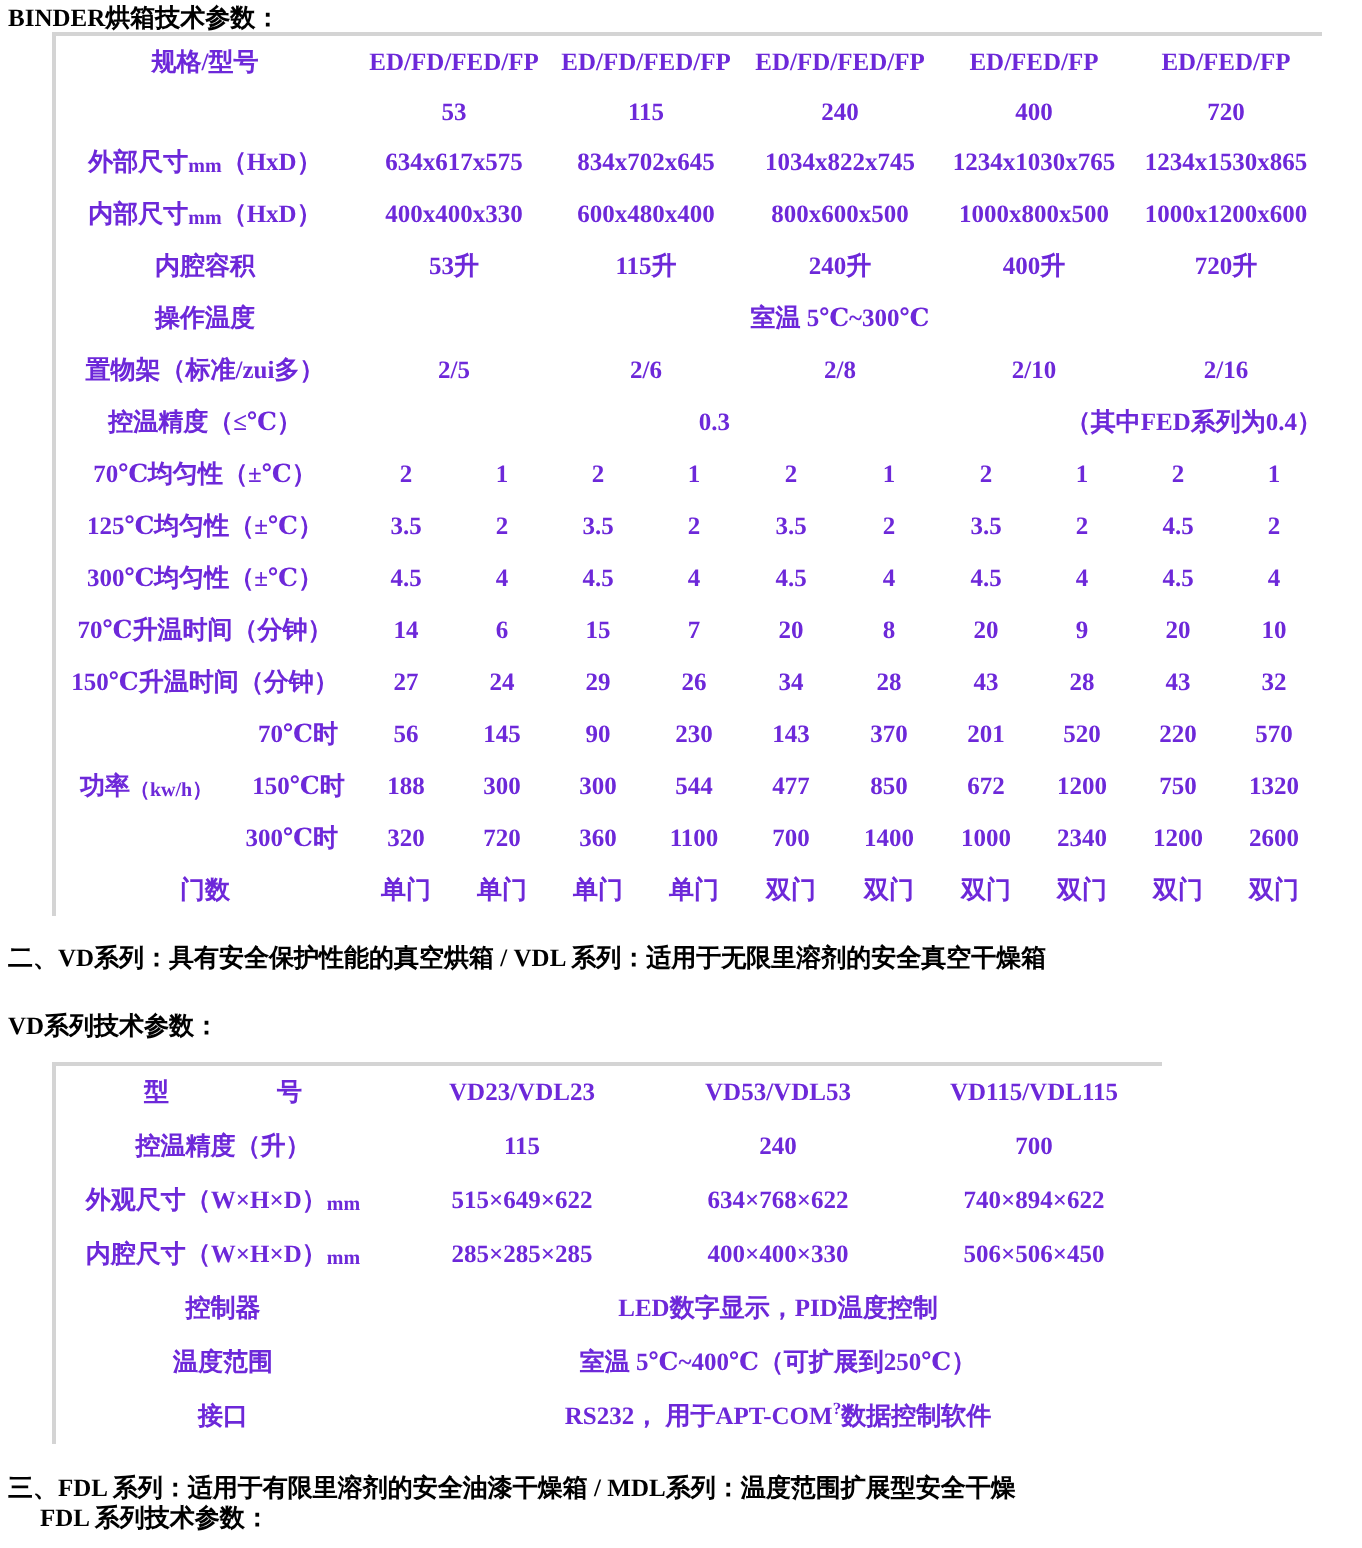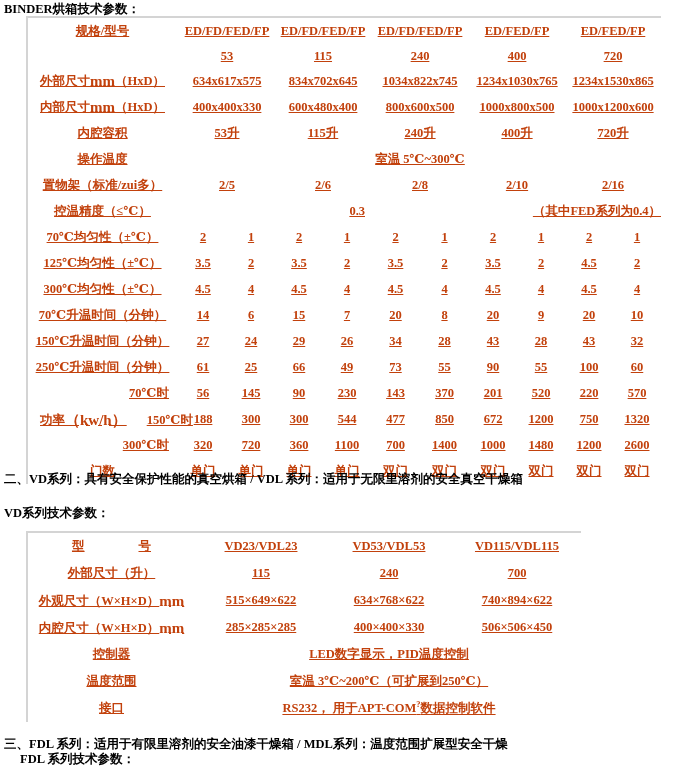--- a/index.html
+++ b/index.html
@@ -36,23 +36,22 @@
     left: 4px;
     top: 2px;
   }
 
   
   .spec-table {
     position: absolute;
     border-collapse: collapse;
     font-weight: bold;
     font-size: 12.5px;
-    color: #c2410c;
+    color: #6d28d9;
     table-layout: fixed;
-    text-decoration: underline;
   }
   .spec-table td {
     padding: 0;
     margin: 0;
     text-align: center;
     vertical-align: middle;
     white-space: nowrap;
     font-weight: bold;
   }
 
@@ -65,21 +64,21 @@
     border-left: 2px solid #d4d4d4;
   }
   #binder-table td { height: 26px; }
   #binder-table tr.h-tight td { height: 24px; }
 
   .lbl {
     text-align: center !important;
     padding-right: 2px !important;
   }
   .sub {
-    font-size: 15px;
+    font-size: 10px;
     vertical-align: baseline;
     position: relative;
     top: 1px;
   }
   .sup {
     font-size: 8.5px;
     vertical-align: super;
   }
 
   
@@ -266,33 +265,20 @@
       <td>29</td>
       <td>26</td>
       <td>34</td>
       <td>28</td>
       <td>43</td>
       <td>28</td>
       <td>43</td>
       <td>32</td>
     </tr>
 
-    <tr>
-      <td class="lbl">250℃升温时间（分钟）</td>
-      <td>61</td>
-      <td>25</td>
-      <td>66</td>
-      <td>49</td>
-      <td>73</td>
-      <td>55</td>
-      <td>90</td>
-      <td>55</td>
-      <td>100</td>
-      <td>60</td>
-    </tr>
 
     <tr>
       <td class="lbl" style="text-align:right !important; padding-right:10px !important;margin-top:40px;">70℃时</td>
       <td>56</td>
       <td>145</td>
       <td>90</td>
       <td>230</td>
       <td>143</td>
       <td>370</td>
       <td>201</td>
@@ -317,21 +303,21 @@
 
     <tr>
       <td class="lbl" style="text-align:right !important; padding-right:10px !important;">300℃时</td>
       <td>320</td>
       <td>720</td>
       <td>360</td>
       <td>1100</td>
       <td>700</td>
       <td>1400</td>
       <td>1000</td>
-      <td>1480</td>
+      <td>2340</td>
       <td>1200</td>
       <td>2600</td>
     </tr>
 
     <tr>
       <td class="lbl">门数</td>
       <td>单门</td>
       <td>单门</td>
       <td>单门</td>
       <td>单门</td>
@@ -358,21 +344,21 @@
 
     <tbody>
         <tr>
       <td class="lbl"><span>型</span><span style="display:inline-block;width:54px"></span><span>号</span></td>
       <td>VD23/VDL23</td>
       <td>VD53/VDL53</td>
       <td>VD115/VDL115</td>
     </tr>
 
     <tr>
-      <td class="lbl">外部尺寸（升）</td>
+      <td class="lbl">控温精度（升）</td>
       <td>115</td>
       <td>240</td>
       <td>700</td>
     </tr>
 
     <tr>
       <td class="lbl"><span>外观尺寸（W×H×D）</span><span class="sub">mm</span></td>
       <td>515×649×622</td>
       <td>634×768×622</td>
       <td>740×894×622</td>
@@ -385,21 +371,21 @@
       <td>506×506×450</td>
     </tr>
 
     <tr>
       <td class="lbl">控制器</td>
       <td colspan="3">LED数字显示，PID温度控制</td>
     </tr>
 
     <tr>
       <td class="lbl">温度范围</td>
-      <td colspan="3">室温 3℃~200℃（可扩展到250℃）</td>
+      <td colspan="3">室温 5℃~400℃（可扩展到250℃）</td>
     </tr>
 
     <tr>
       <td class="lbl">接口</td>
       <td colspan="3"><span>RS232， 用于APT-COM</span><span class="sup">?</span><span>数据控制软件</span></td>
     </tr>
 
   </tbody>
     </table>
 

